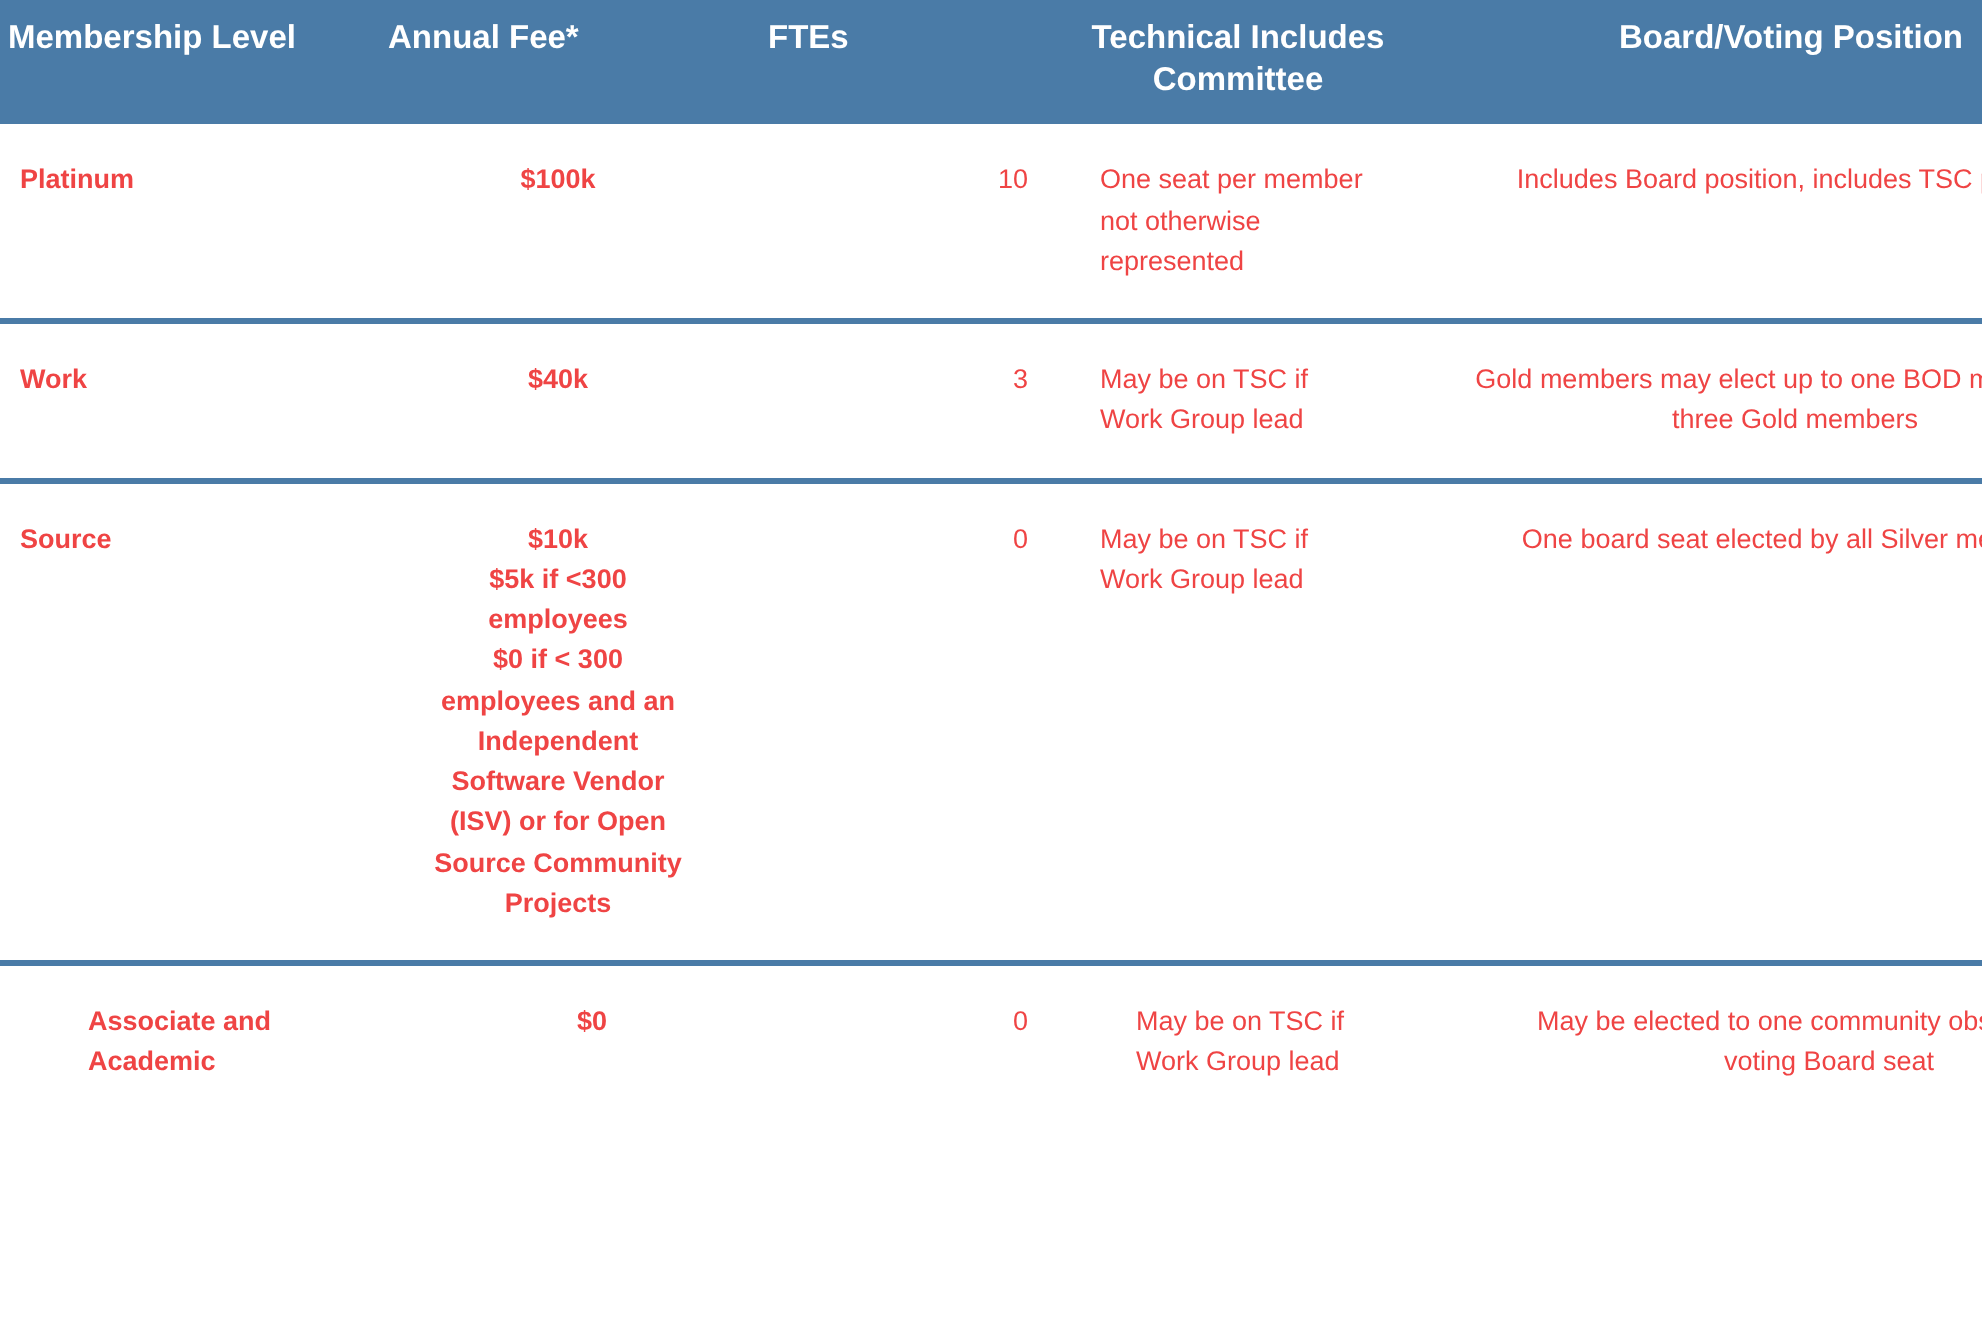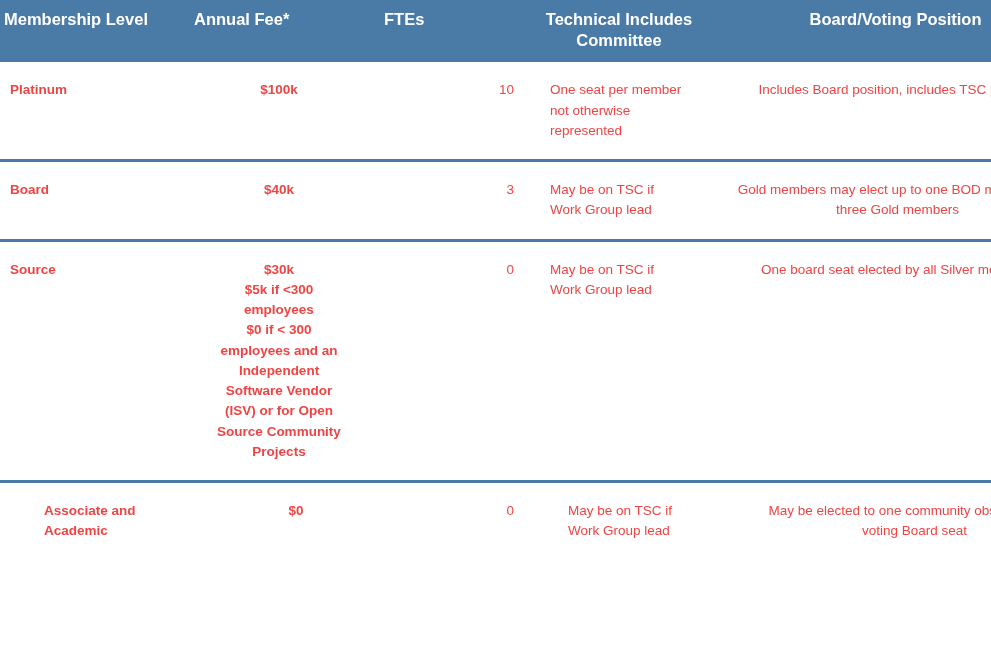--- a/index.html
+++ b/index.html
@@ -89,35 +89,35 @@
       <td class="cell-fee">
         <span class="narrow-box">$100k</span>
       </td>
       <td class="cell-ftes">10</td>
       <td class="cell-tsc">
         <span class="tsc-box">One seat per member not otherwise represented</span>
       </td>
       <td class="cell-board">Includes Board position, includes TSC position</td>
     </tr>
     <tr>
-      <td class="cell-level">Board</td>
+      <td class="cell-level">Work</td>
       <td class="cell-fee">
         <span class="narrow-box">$40k</span>
       </td>
       <td class="cell-ftes">3</td>
       <td class="cell-tsc">
         <span class="tsc-box">May be on TSC if Work Group lead</span>
       </td>
       <td class="cell-board">Gold members may elect up to one BOD member per three Gold members</td>
     </tr>
     <tr>
       <td class="cell-level">Source</td>
       <td class="cell-fee">
         <span class="fee-lines narrow-box">
-          <span>$30k</span>
+          <span>$10k</span>
           <span>$5k if &lt;300 employees</span>
           <span>$0 if &lt; 300 employees and an Independent Software Vendor (ISV) or for Open Source Community Projects</span>
         </span>
       </td>
       <td class="cell-ftes">0</td>
       <td class="cell-tsc">
         <span class="tsc-box">May be on TSC if Work Group lead</span>
       </td>
       <td class="cell-board">One board seat elected by all Silver members</td>
     </tr>

